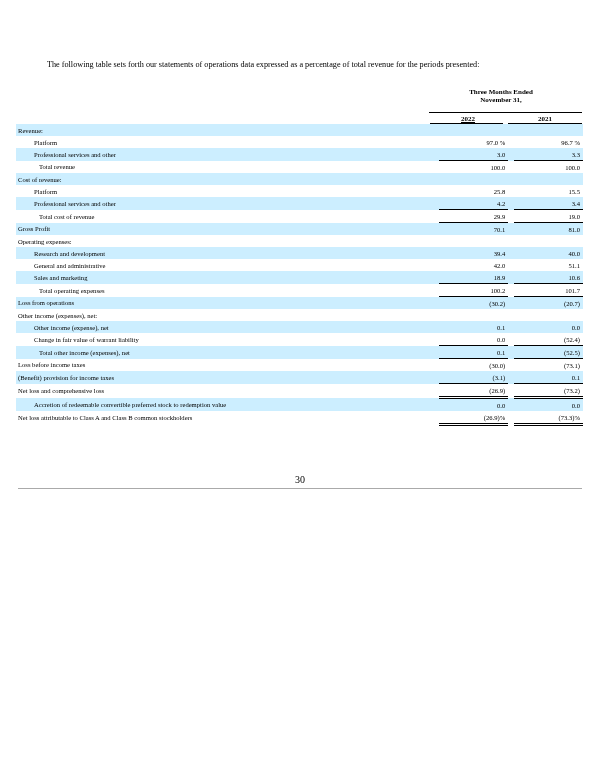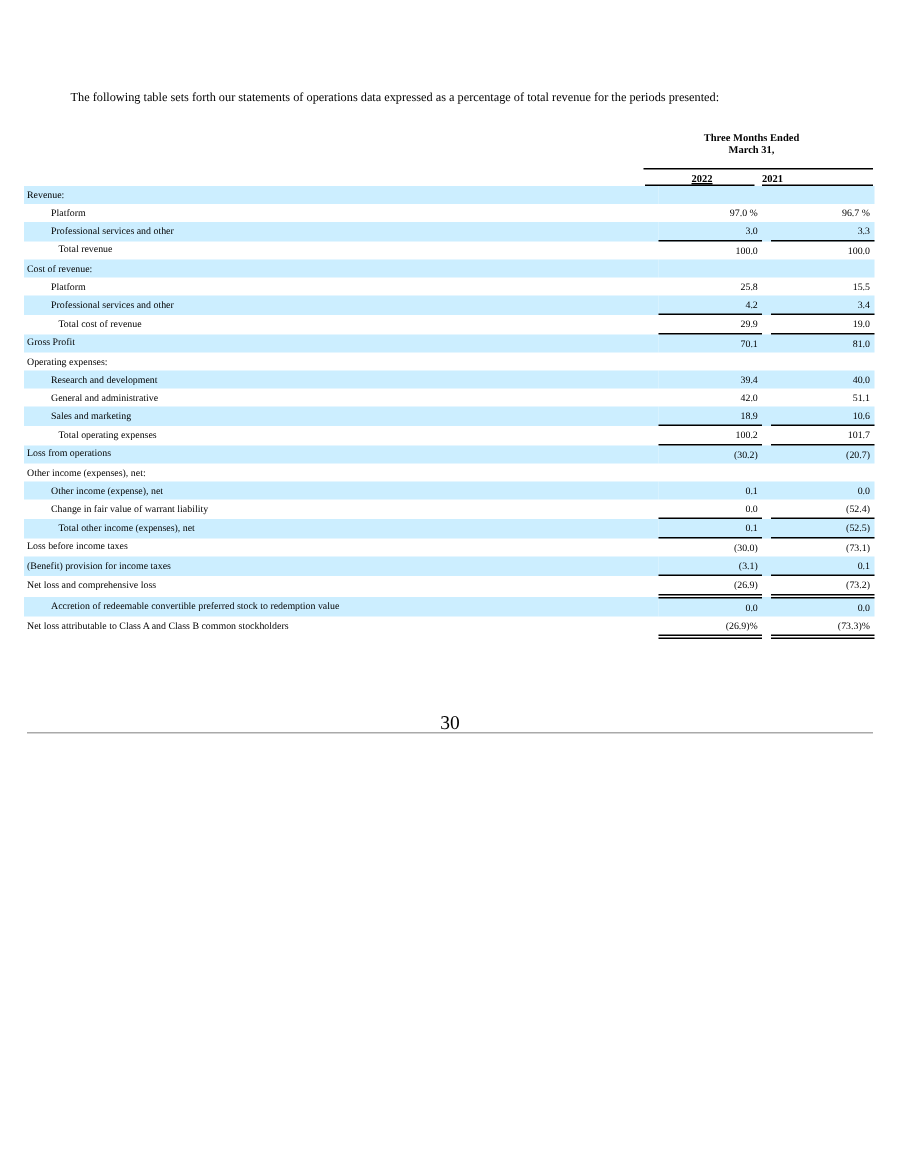--- a/index.html
+++ b/index.html
@@ -14,35 +14,35 @@
               font-size: 6.6px; }
   table.fin td { height: 12px; padding: 0; vertical-align: middle; }
   tr.shade td.lbl, tr.shade td.v, tr.shade td.gap { background: #cceeff; }
   td.lbl { width: 418px; padding-left: 2px !important; white-space: nowrap; }
   td.lbl.ind1 { padding-left: 18px !important; }
   td.lbl.ind2 { padding-left: 23px !important; }
   td.v { width: 70px; text-align: right; padding-right: 3px !important; }
   td.gap { width: 6px; }
   td.v.ul { border-bottom: 1px solid #000; }
   td.v.dul { border-bottom: 3px double #000; }
-  .footer-num { position: absolute; top: 474px; left: 0; width: 600px; text-align: center; font-size: 13px; }
+  .footer-num { position: absolute; top: 474px; left: 0; width: 600px; text-align: center; font-size: 10px; }
   .footer-line { position: absolute; top: 488px; left: 18px; width: 564px; height: 1px; background: #aaaaaa; }
 </style>
 </head>
 <body>
 
 <div class="intro">The following table sets forth our statements of operations data expressed as a percentage of total revenue for the periods presented:</div>
 
 <div class="colhead">
   <div>Three Months Ended</div>
-  <div>March 31,</div>
+  <div>November 31,</div>
 </div>
 <div class="hline" style="left:429px; top:112px; width:153px;"></div>
 <div class="yearlbl" style="left:432px;text-decoration:underline;">2022</div>
-<div class="yearlbl" style="left:479px;text-align:center;">2021</div>
+<div class="yearlbl" style="left:509px;text-align:center;">2021</div>
 <div class="hline" style="left:430px; top:123px; width:73px;"></div>
 <div class="hline" style="left:508px; top:123px; width:74px;"></div>
 
 <table class="fin">
   <tbody>
     <tr class="shade">
       <td class="lbl">Revenue:</td>
       <td class="v"></td>
         <td class="gap"></td>
       <td class="v"></td>

